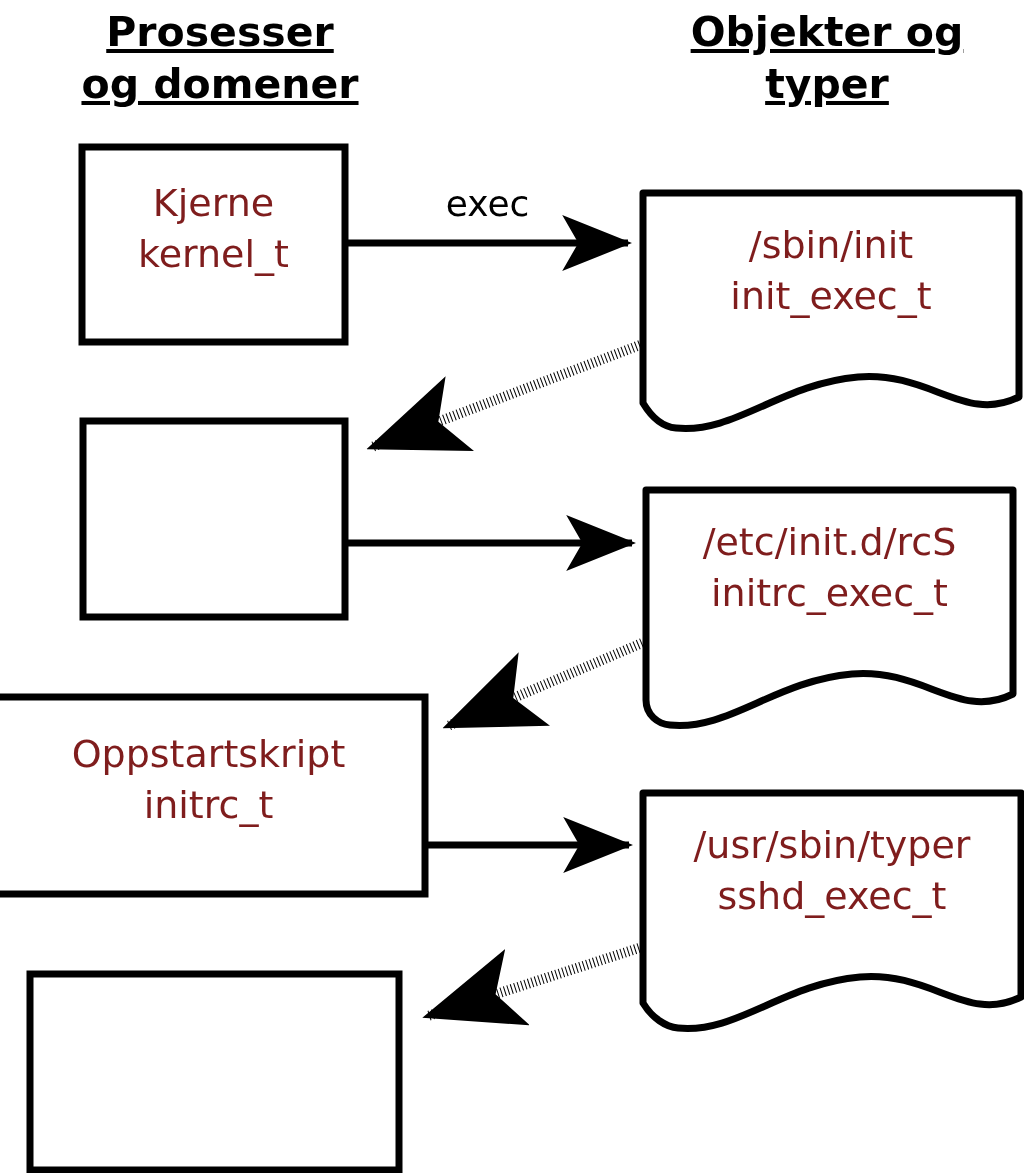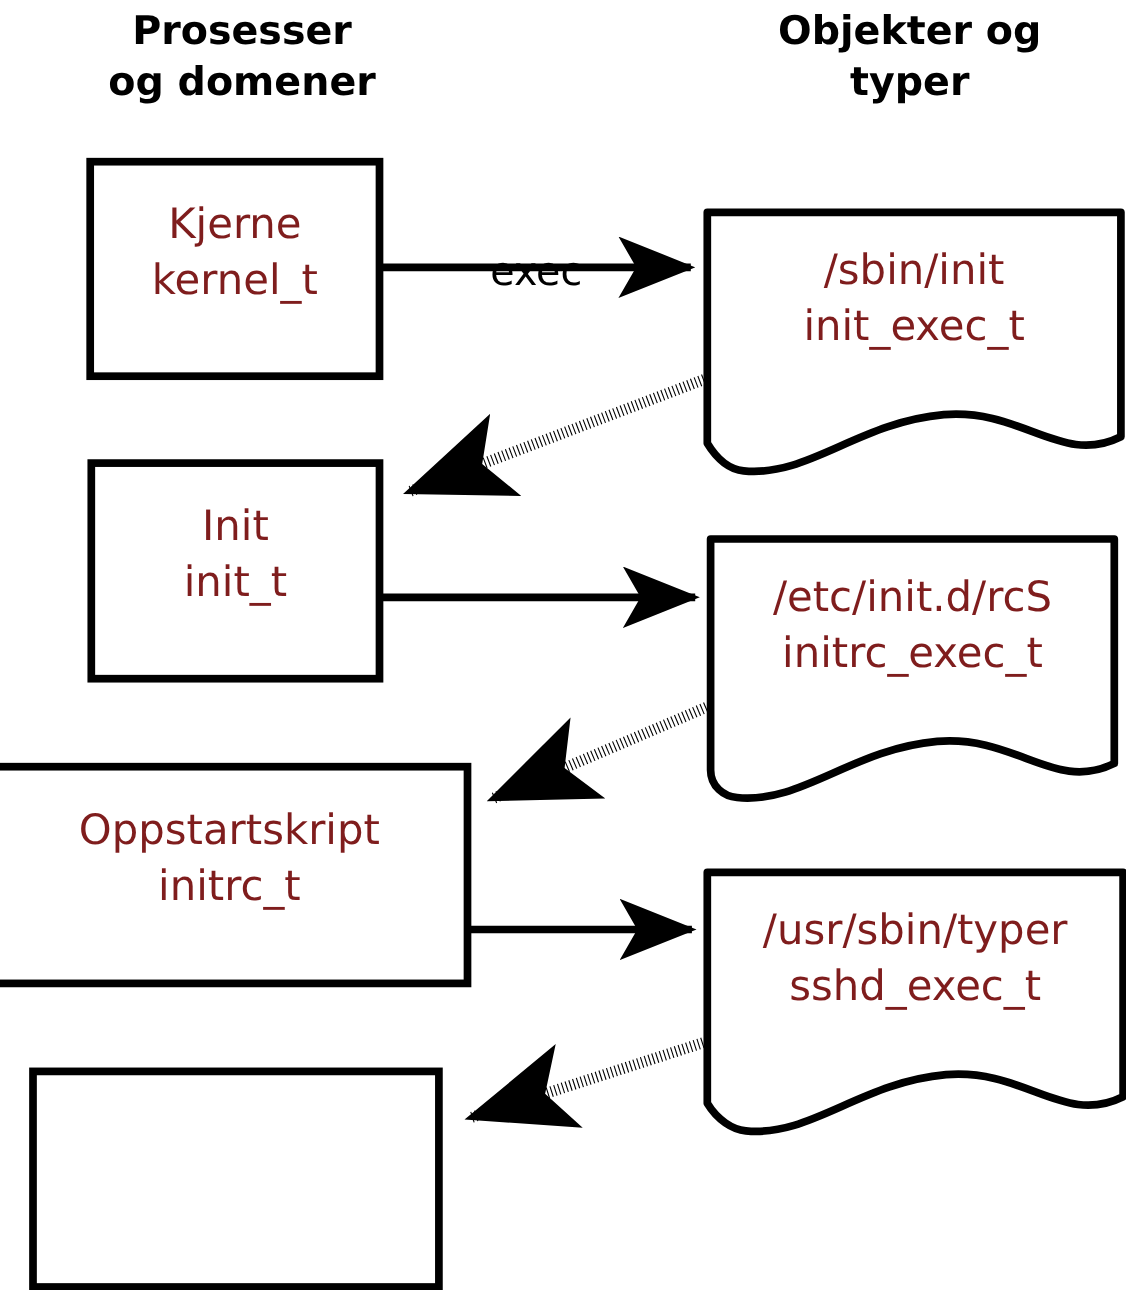--- a/index.html
+++ b/index.html
@@ -21,45 +21,45 @@
     position: absolute;
     left: 0;
     top: 0;
     width: 1024px;
     height: 1173px;
   }
   .col-header {
     position: absolute;
     text-align: center;
     font-weight: bold;
-    font-size: 36px;
+    font-size: 41px;
     line-height: 1.28;
     color: #000000;
     letter-spacing: 0px;
     white-space: pre-line;
+    text-decoration: underline;
   }
   #header-left  { left: 30px;  top: 6px;  width: 380px; }
   #header-right { left: 628px; top: 6px;  width: 398px; }
 
   .node-label {
     position: absolute;
     text-align: center;
     font-size: 38px;
     line-height: 1.34;
     color: #7f1d1d;
     white-space: pre-line;
     pointer-events: none;
   }
   .edge-label {
     position: absolute;
     text-align: center;
     font-size: 36px;
     color: #000000;
     white-space: nowrap;
-    margin-top: 44px;
   }
 </style>
 </head>
 <body>
 
 <div id="canvas">
 
   <div class="col-header" id="header-left">Prosesser
 og domener</div>
 
@@ -108,22 +108,20 @@
     <line x1="642" y1="643" x2="448" y2="726" stroke="#000000" stroke-width="10" stroke-dasharray="1 2.6" stroke-linecap="butt" marker-end="url(#arrowDotted)"></line>
 
     <line x1="425" y1="845" x2="629" y2="845" stroke="#000000" stroke-width="7" marker-end="url(#arrowSolid)"></line>
 
     <line x1="639" y1="948" x2="428" y2="1016" stroke="#000000" stroke-width="10" stroke-dasharray="1 2.6" stroke-linecap="butt" marker-end="url(#arrowDotted)"></line>
   </svg>
 
   <div class="node-label" style="left:82px; top:178px; width:263px;">Kjerne
 kernel_t</div>
 
-  <div class="node-label" style="left:83px; top:453px; width:262px;">Init
-init_t</div>
 
   <div class="node-label" style="left:-8px; top:729px; width:433px;">Oppstartskript
 initrc_t</div>
 
 
   <div class="node-label" style="left:646px; top:517px; width:367px;">/etc/init.d/rcS
 initrc_exec_t</div>
 
   <div class="node-label" style="left:643px; top:220px; width:376px;">/sbin/init
 init_exec_t</div>

